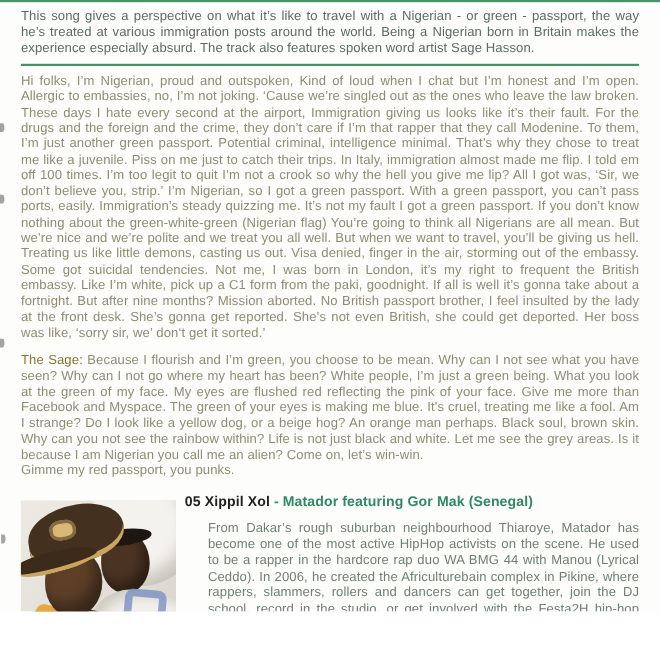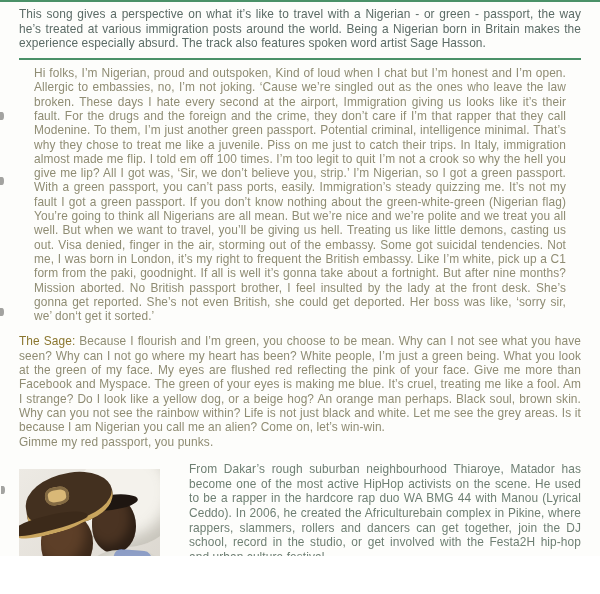--- a/index.html
+++ b/index.html
@@ -13,21 +13,21 @@
   }
   .rule{height:2px;background:#4a9168;width:100%;}
   .content{padding:0 19px;}
   p{margin:0;text-align:justify;}
   .intro{
     color:#5b6b66;font-size:11.9px;line-height:14.7px;
     margin:5px 0 7px;letter-spacing:.1px;
   }
   .lyrics{
     color:#8f8c73;font-size:11.9px;line-height:14.3px;
-    margin:6px 15px 11px;letter-spacing:.1px;
+    margin:6px 0 11px;letter-spacing:.1px;
   }
   .sage{
     color:#8f8c73;font-size:11.9px;line-height:14.3px;
     margin:0 0 13px;letter-spacing:.1px;
   }
   .sage-label{color:#8a762e;font-weight:normal;}
   .track{display:flex;align-items:flex-start;}
   .photo{
     position:relative;width:141px;height:137px;flex:0 0 141px;
     margin-top:7px;overflow:hidden;
@@ -81,20 +81,21 @@
         <div class="m1-jacket"></div>
         <div class="m1-col-o1"></div>
         <div class="m1-col-w"></div>
         <div class="m1-col-o2"></div>
         <div class="m1-face"></div>
         <div class="m1-cap"></div>
         <div class="m1-brim"></div>
         <div class="m1-logo"></div>
       </div>
       <div class="track-text">
+        <h3 class="track-heading"><span>05 Xippil Xol</span><span class="heading-green"> - </span><span class="heading-green">Matador featuring Gor Mak (Senegal)</span></h3>
         <p class="desc">From Dakar’s rough suburban neighbourhood Thiaroye, Matador has become one of the most active HipHop activists on the scene. He used to be a rapper in the hardcore rap duo WA BMG 44 with Manou (Lyrical Ceddo).  In 2006, he created the Africulturebain complex in Pikine, where rappers, slammers, rollers and dancers can get together, join the DJ school, record in the studio, or get involved with the Festa2H hip-hop and urban culture festival.</p>
       </div>
     </div>
   </div>
 
   <div class="scan-mark" style="left:0;top:112px;"></div>
   <div class="scan-mark" style="left:0;top:177px;"></div>
   <div class="scan-mark" style="left:0;top:308px;"></div>
   <div class="scan-mark" style="left:1px;top:486px;"></div>
 </div>

